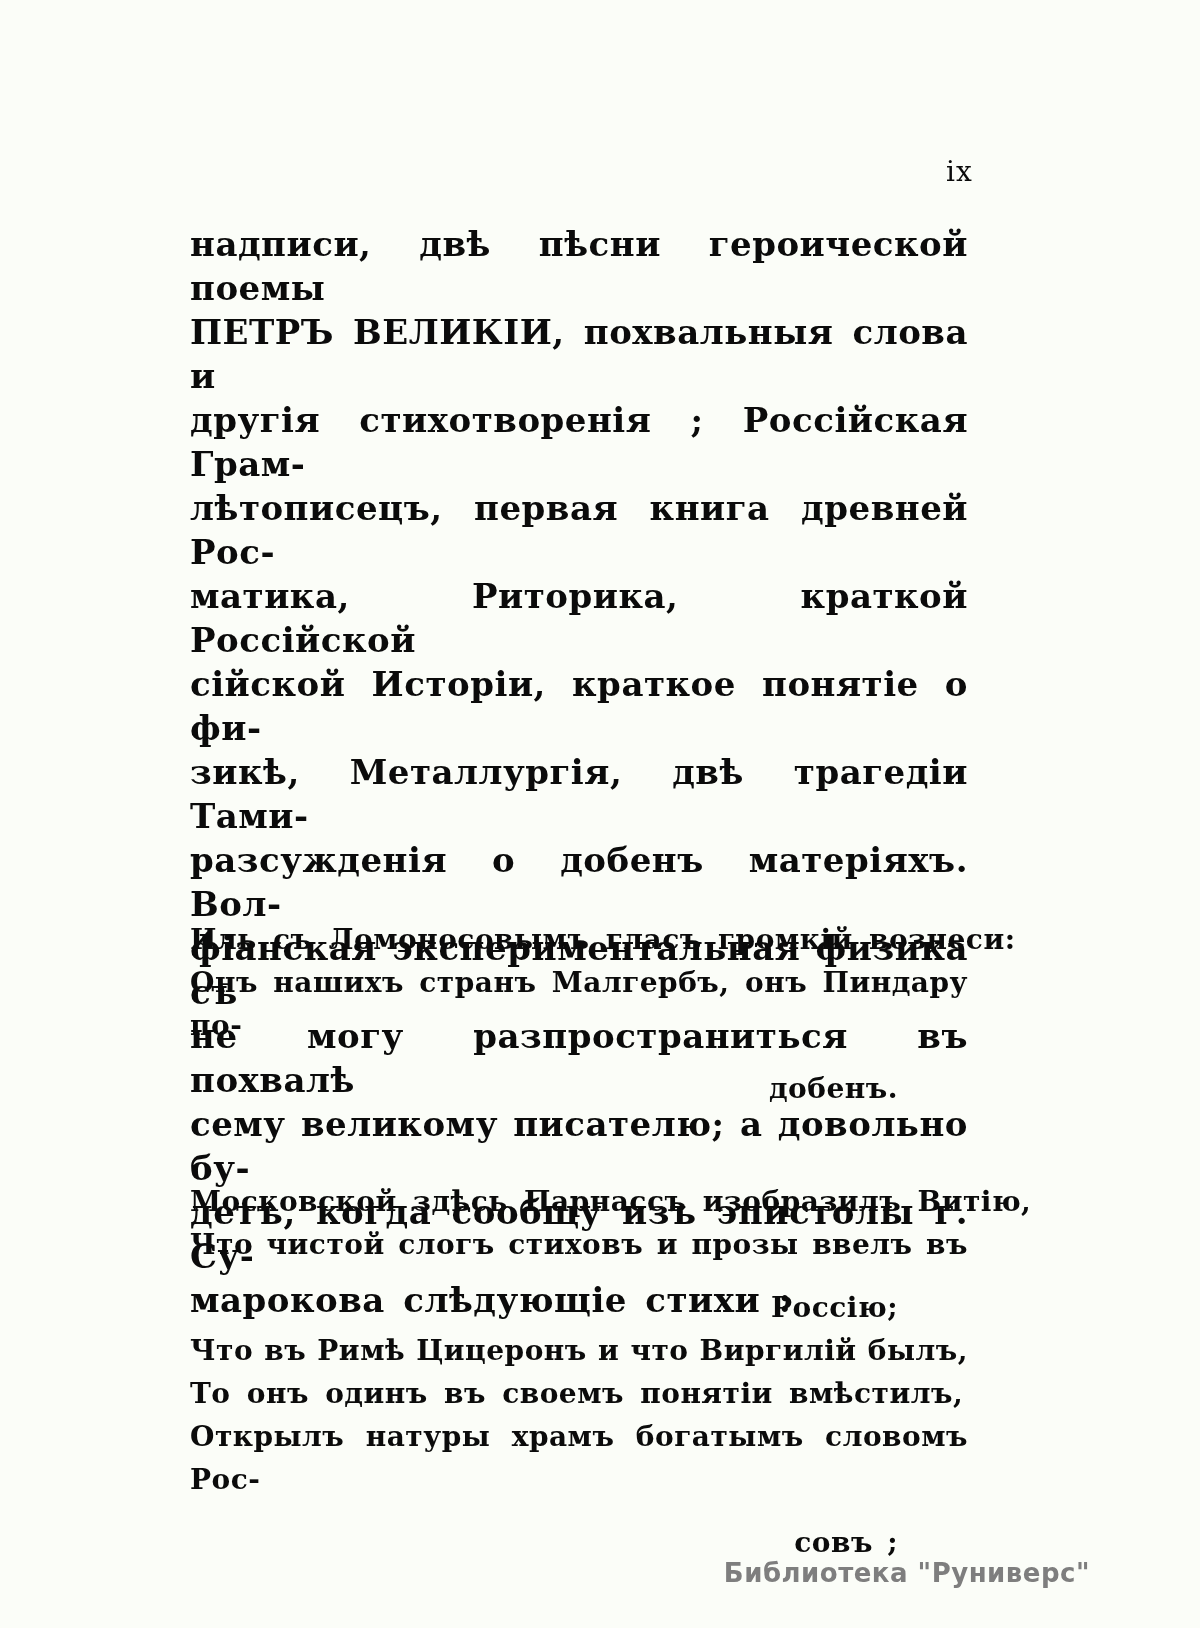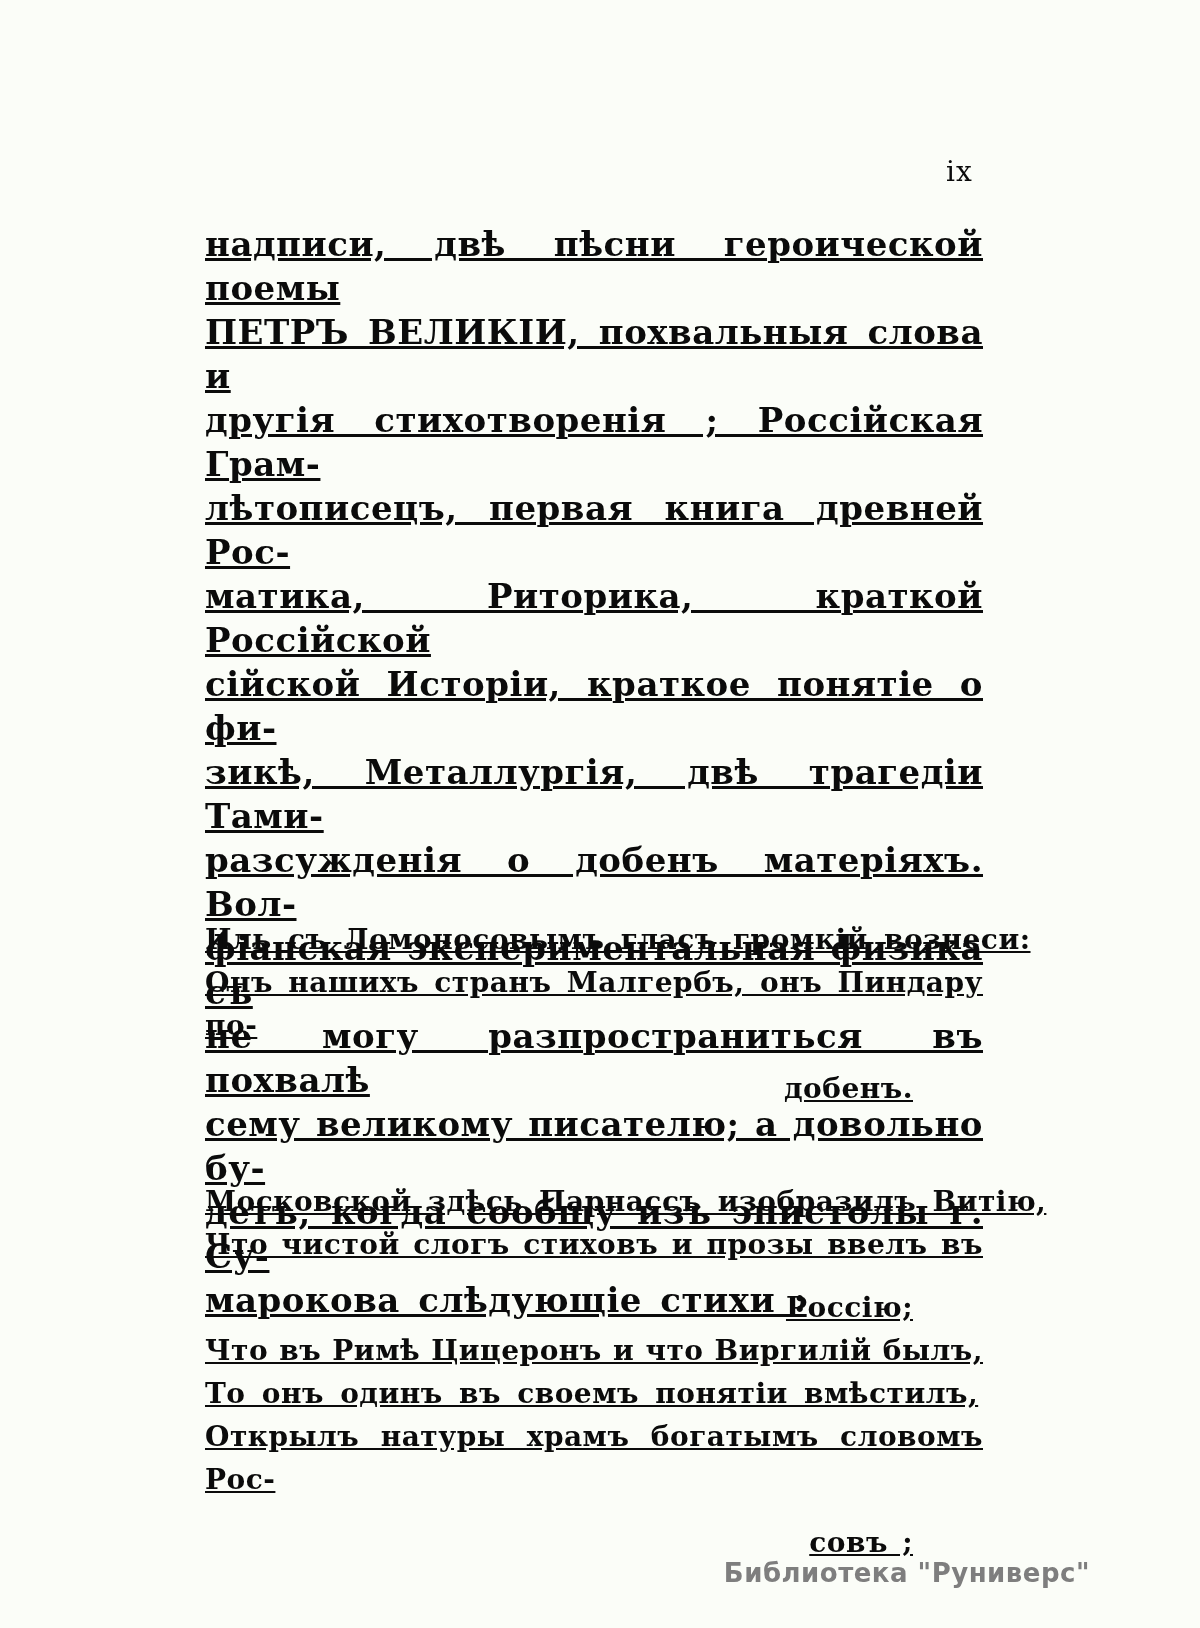--- a/index.html
+++ b/index.html
@@ -22,23 +22,22 @@
   .page-number {
     position: absolute;
     left: 946px;
     top: 155px;
     font-size: 28px;
     font-weight: normal;
     letter-spacing: 1px;
   }
   .textblock {
     position: absolute;
-    left: 205px;
+    left: 190px;
     width: 778px;
-    text-decoration: underline;
   }
   .para1 { top: 222px; }
   .verse1 { top: 918px; }
   .para2 { top: 1068px; }
   .verse2 { top: 1180px; }
 
   .bodytext .line {
     font-size: 34px;
     line-height: 44px;
     font-weight: bold;

